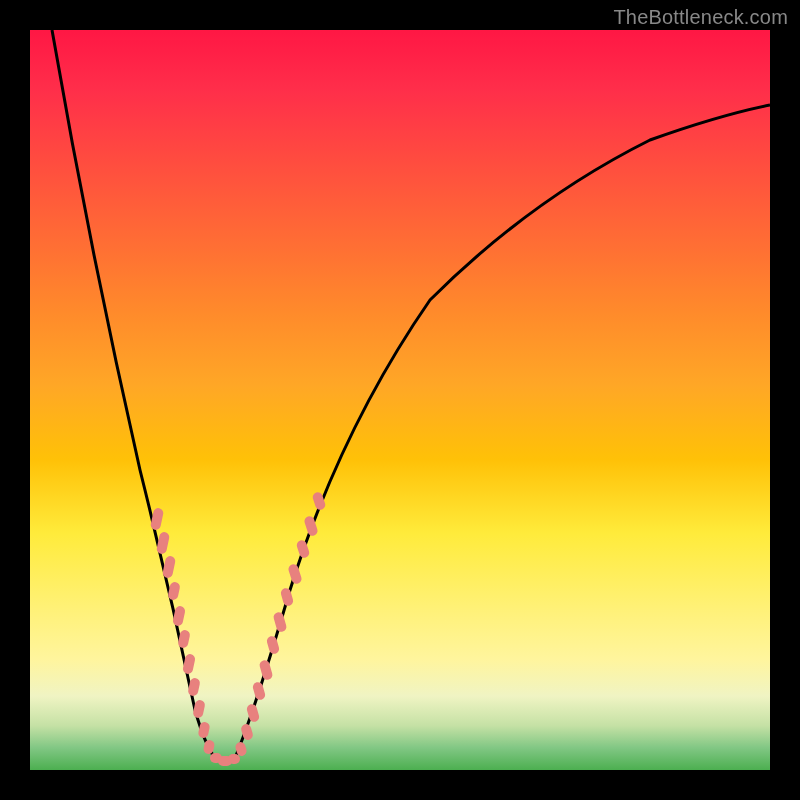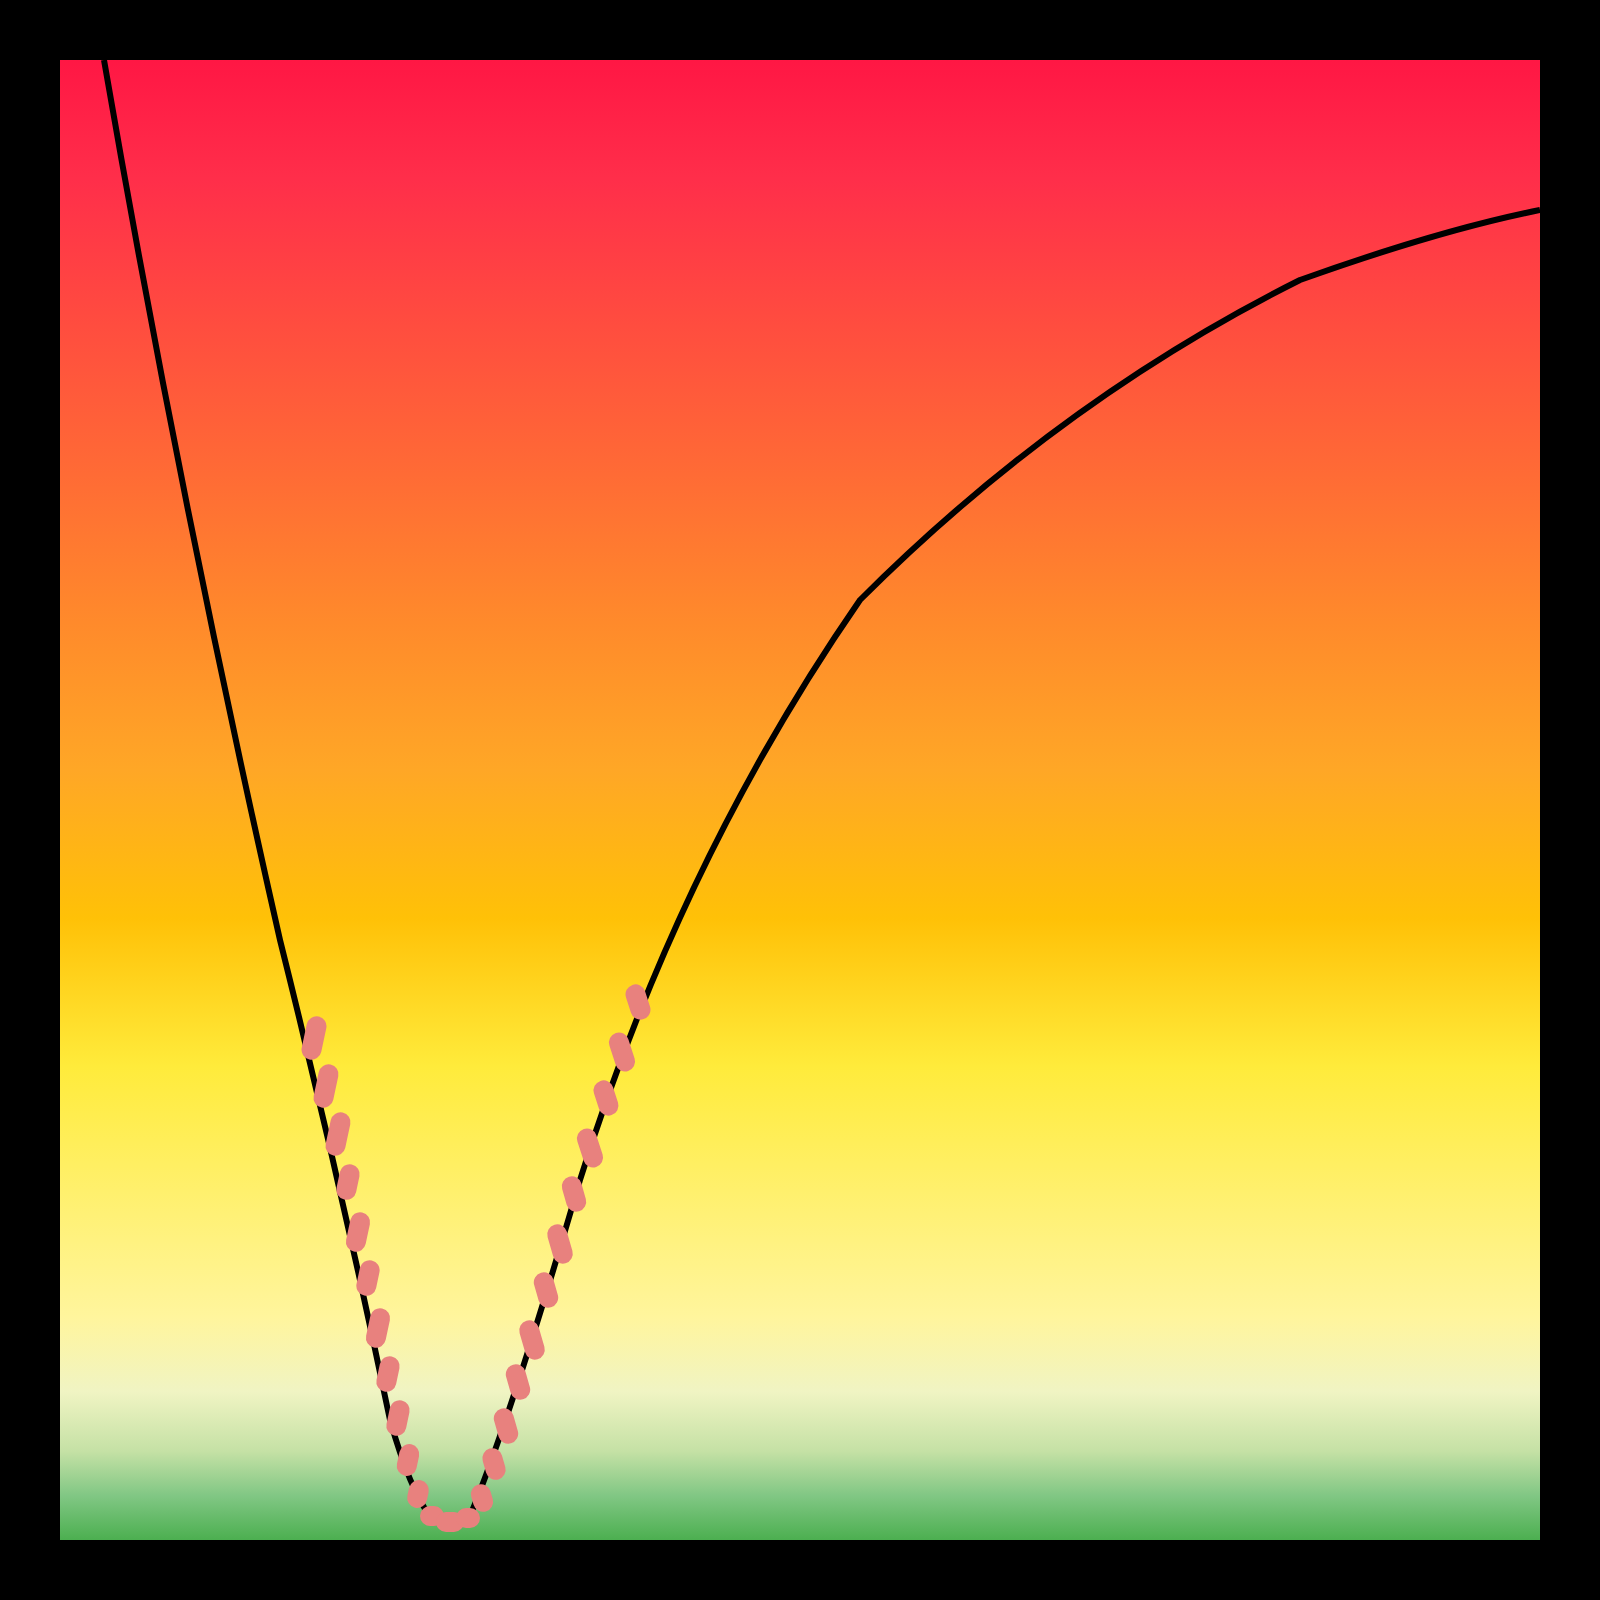--- a/index.html
+++ b/index.html
@@ -58,20 +58,21 @@
   svg.curves {
     position: absolute;
     top: 0; left: 0;
     width: 100%; height: 100%;
   }
 </style>
 </head>
 <body>
 
 <div class="frame">
+  <div class="watermark">TheBottleneck.com</div>
 
   <div class="plot-area">
     <div class="gradient-bg"></div>
 
     <svg class="curves" viewBox="0 0 740 740" preserveAspectRatio="none">
 
       <path d="M 22 0 
                Q 60 220, 110 440
                Q 140 560, 165 680
                Q 175 715, 185 728" fill="none" stroke="#000" stroke-width="3"></path>

